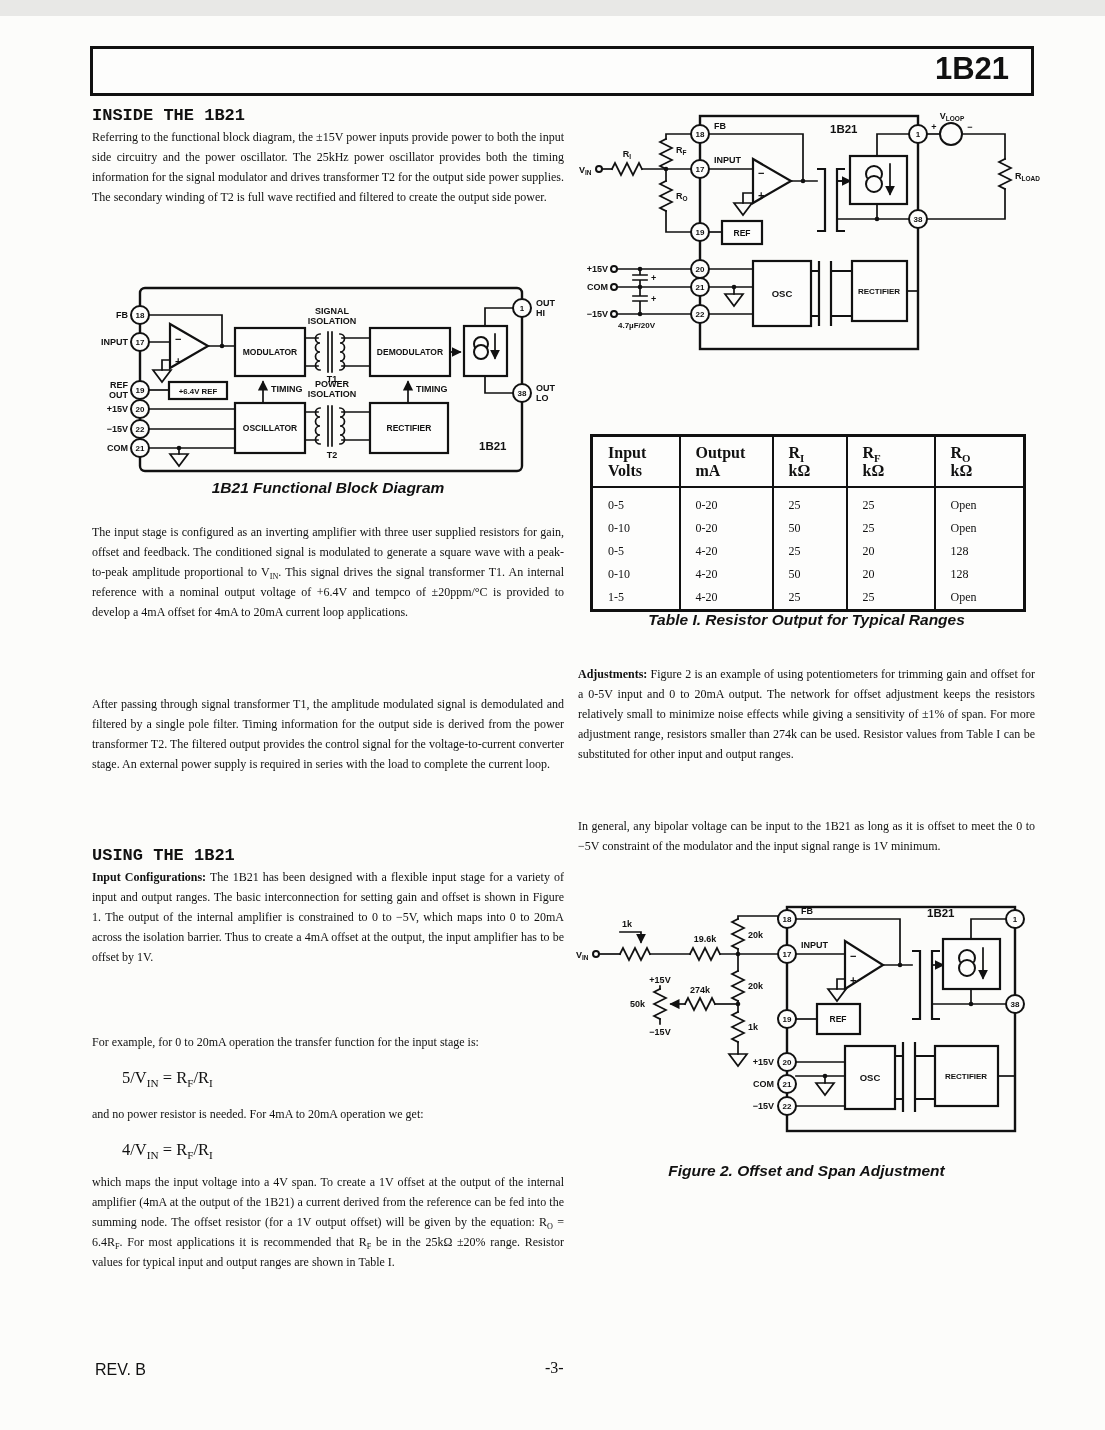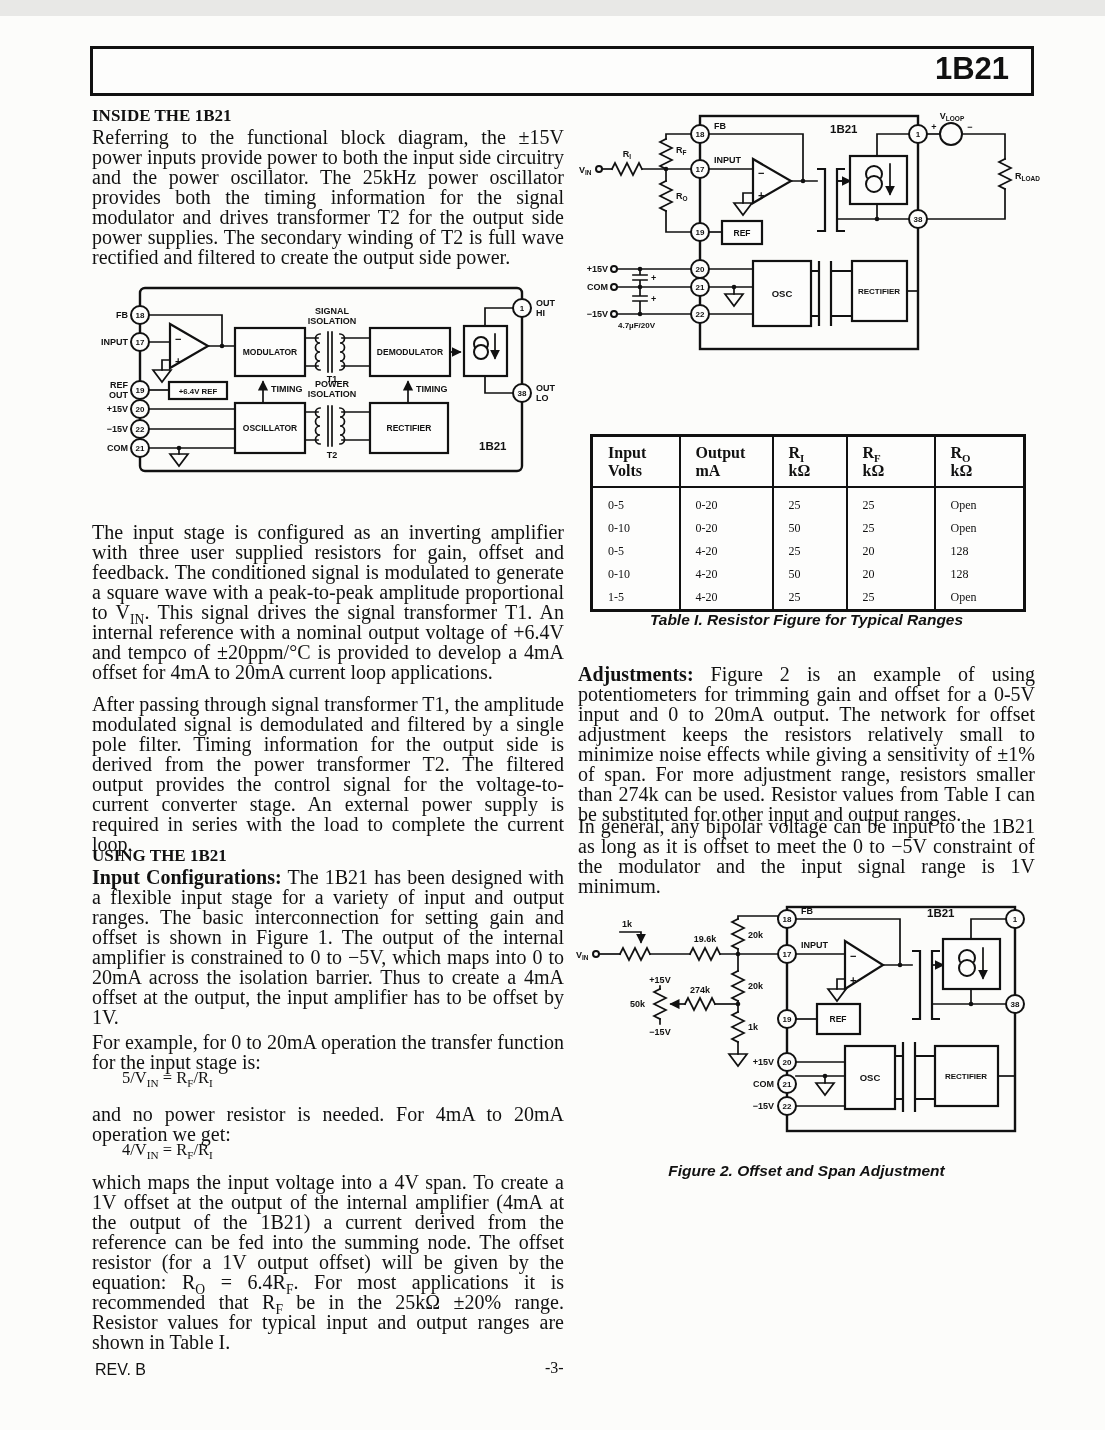--- a/index.html
+++ b/index.html
@@ -1,22 +1,22 @@
 <!DOCTYPE html>
 <html><head>
 <meta charset="utf-8">
 <style>
   html,body{margin:0;padding:0;background:#e8e8e6;}
   .page{position:relative;width:1105px;height:1430px;margin:16px auto;background:#fcfcfa;color:#111;
         font-family:"Liberation Serif",serif;overflow:hidden;}
   .hdrbox{position:absolute;left:90px;top:30px;width:938px;height:44px;border:3px solid #111;background:#fdfdfc;}
   .hdrbox .pn{position:absolute;right:22px;top:2px;font-family:"Liberation Sans",sans-serif;
         font-weight:700;font-size:31px;letter-spacing:0px;}
-  .hd{position:absolute;font-weight:700;font-size:17px;font-family:Liberation Serif, serif;}
-  .par{position:absolute;font-size:20px;line-height:20px;text-align:justify;}
+  .hd{position:absolute;font-weight:700;font-size:17px;font-family:Liberation Mono, monospace;}
+  .par{position:absolute;font-size:12px;line-height:20px;text-align:justify;}
   .eq{position:absolute;font-size:16.5px;}
   .cap{position:absolute;text-align:center;font-family:"Liberation Sans",sans-serif;
        font-style:italic;font-weight:700;font-size:15.5px;}
   sub{font-size:68%;line-height:0;}
   .ftr{position:absolute;font-size:16px;font-family:"Liberation Sans",sans-serif;}
   
   .tbl{position:absolute;left:590px;top:418px;width:433px;border-collapse:collapse;
        border:3px solid #111;background:#fdfdfc;table-layout:fixed;}
   .tbl th{border-bottom:2.5px solid #111;font-size:16px;font-weight:700;text-align:left;
        padding:7px 0 6px 15px;font-family:"Liberation Serif",serif;vertical-align:top;}
@@ -178,20 +178,21 @@
         <text class="lb" x="444" y="40">HI</text>
       </g>
     <g>
         <circle class="pinc" cx="430" cy="117" r="9"></circle>
         <text class="pt" x="430" y="120">38</text>
         <text class="lb" x="444" y="115">OUT</text>
         <text class="lb" x="444" y="125">LO</text>
       </g>
     <text class="chip" x="387" y="174">1B21</text>
   </svg>
+  <div class="cap" style="left:92px;top:463px;width:472px;">1B21 Functional Block Diagram</div>
 
   <div class="par" style="left:92px;top:506px;width:472px;">The input stage is configured as an inverting amplifier with three user supplied resistors for gain, offset and feedback. The conditioned signal is modulated to generate a square wave with a peak-to-peak amplitude proportional to V<sub>IN</sub>. This signal drives the signal transformer T1. An internal reference with a nominal output voltage of +6.4V and tempco of ±20ppm/°C is provided to develop a 4mA offset for 4mA to 20mA current loop applications.</div>
   <div class="par" style="left:92px;top:678px;width:472px;">After passing through signal transformer T1, the amplitude modulated signal is demodulated and filtered by a single pole filter. Timing information for the output side is derived from the power transformer T2. The filtered output provides the control signal for the voltage-to-current converter stage. An external power supply is required in series with the load to complete the current loop.</div>
 
   <div class="hd" style="left:92px;top:830px;">USING THE 1B21</div>
   <div class="par" style="left:92px;top:851px;width:472px;"><b>Input Configurations:</b>  The 1B21 has been designed with a flexible input stage for a variety of input and output ranges. The basic interconnection for setting gain and offset is shown in Figure 1. The output of the internal amplifier is constrained to 0 to −5V, which maps into 0 to 20mA across the isolation barrier. Thus to create a 4mA offset at the output, the input amplifier has to be offset by 1V.</div>
   <div class="par" style="left:92px;top:1016px;width:472px;">For example, for 0 to 20mA operation the transfer function for the input stage is:</div>
   <div class="eq" style="left:122px;top:1052px;">5/V<sub>IN</sub>  =  R<sub>F</sub>/R<sub>I</sub></div>
   <div class="par" style="left:92px;top:1088px;width:472px;">and no power resistor is needed. For 4mA to 20mA operation we get:</div>
   <div class="eq" style="left:122px;top:1124px;">4/V<sub>IN</sub>  =  R<sub>F</sub>/R<sub>I</sub></div>
@@ -408,21 +409,21 @@
         </tr>
       <tr class="last">
           <td>1-5</td>
           <td>4-20</td>
           <td>25</td>
           <td>25</td>
           <td>Open</td>
         </tr>
     </tbody>
   </table>
-  <div class="cap" style="left:578px;top:595px;width:457px;">Table I.  Resistor Figure for Typical Ranges</div>
+  <div class="cap" style="left:578px;top:595px;width:457px;">Table I.  Resistor Output for Typical Ranges</div>
 
   <div class="par" style="left:578px;top:648px;width:457px;"><b>Adjustments:</b>  Figure 2 is an example of using potentiometers for trimming gain and offset for a 0-5V input and 0 to 20mA output. The network for offset adjustment keeps the resistors relatively small to minimize noise effects while giving a sensitivity of ±1% of span. For more adjustment range, resistors smaller than 274k can be used. Resistor values from Table I can be substituted for other input and output ranges.</div>
   <div class="par" style="left:578px;top:800px;width:457px;">In general, any bipolar voltage can be input to the 1B21 as long as it is offset to meet the 0 to −5V constraint of the modulator and the input signal range is 1V minimum.</div>
 
   <svg style="left:575px;top:878px;" width="460" height="245" viewBox="0 0 460 245">
     <defs>
       <path id="rhC" d="M0,0 l3,-6 l6,12 l6,-12 l6,12 l6,-12 l3,6"></path>
       <path id="rvC" d="M0,0 l-6,3 l12,6 l-12,6 l12,6 l-12,6 l6,3"></path>
       <path id="gdC" d="M-9,0 h18 l-9,12 z"></path>
       <marker id="ahC" markerWidth="8" markerHeight="8" refX="5" refY="3" orient="auto">

